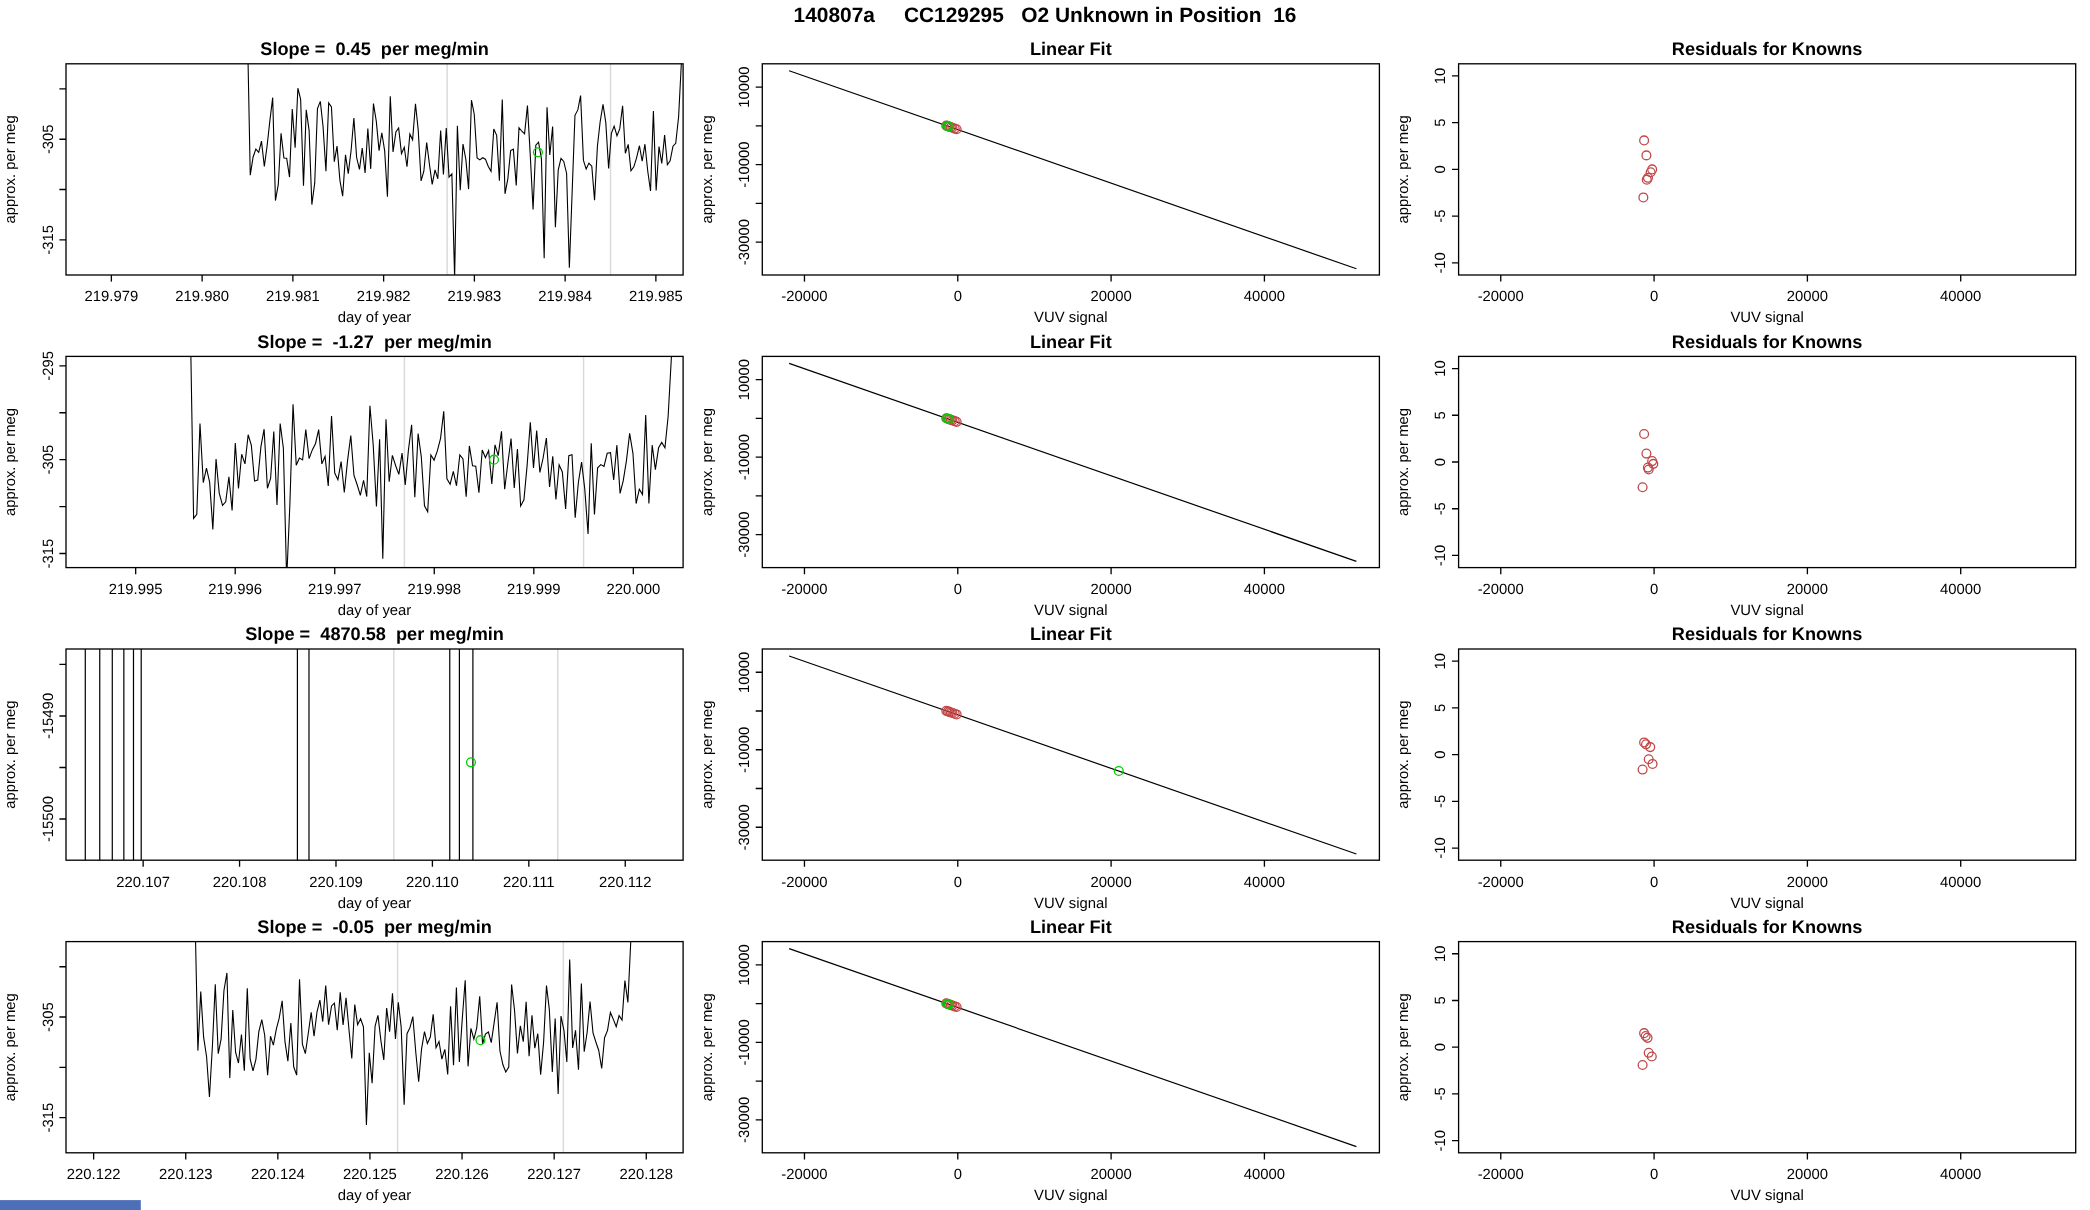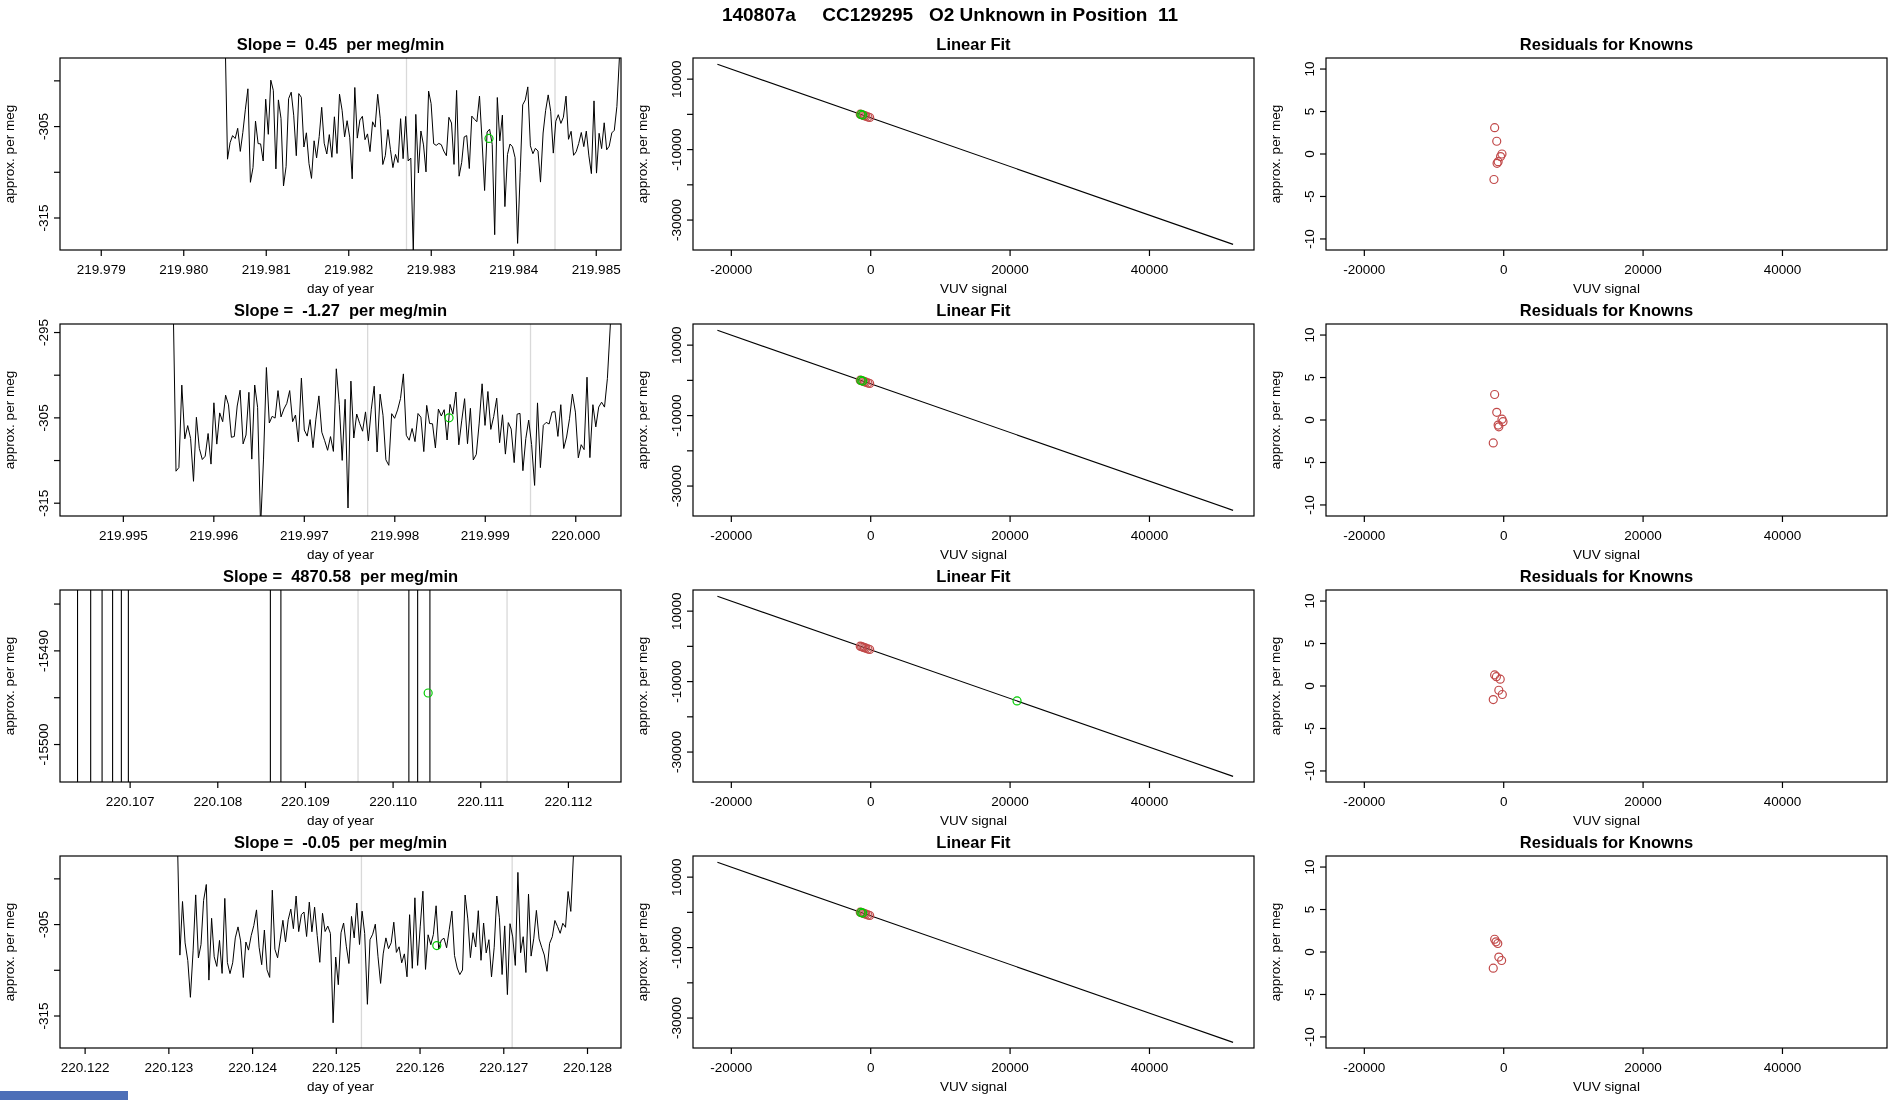--- a/index.html
+++ b/index.html
@@ -7,21 +7,21 @@
   .main-title{height:34px;line-height:30px;text-align:center;font-weight:bold;font-size:19px;color:#000;white-space:pre;}
   .plots-grid{display:grid;grid-template-columns:633px 633px 633px;grid-template-rows:266px 266px 266px 266px;text-decoration:underline;}
   .chart-cell{width:633px;height:266px;}
   svg text{white-space:pre;}
   .taskbar{position:absolute;left:0;bottom:0;width:128px;height:9px;}
 </style>
 </head>
 <body>
 
 <div class="page">
-  <div class="main-title">140807a     CC129295   O2 Unknown in Position  11</div>
+  <div class="main-title">140807a     CC129295   O2 Unknown in Position  16</div>
   <div class="plots-grid">
     <div class="chart-cell"><svg width="633" height="266" viewBox="0 0 633 266">
           <defs>
             <clipPath id="clip0">
               <rect x="60" y="24" width="561" height="192"></rect>
             </clipPath>
           </defs>
           <line x1="406.49999999986204" y1="24" x2="406.49999999986204" y2="216" stroke="#D9D9D9" stroke-width="1.3"></line>
           <line x1="555.000000000138" y1="24" x2="555.000000000138" y2="216" stroke="#D9D9D9" stroke-width="1.3"></line>
           <rect x="60" y="24" width="561" height="192" fill="none" stroke="#000" stroke-width="1.2"></rect>

